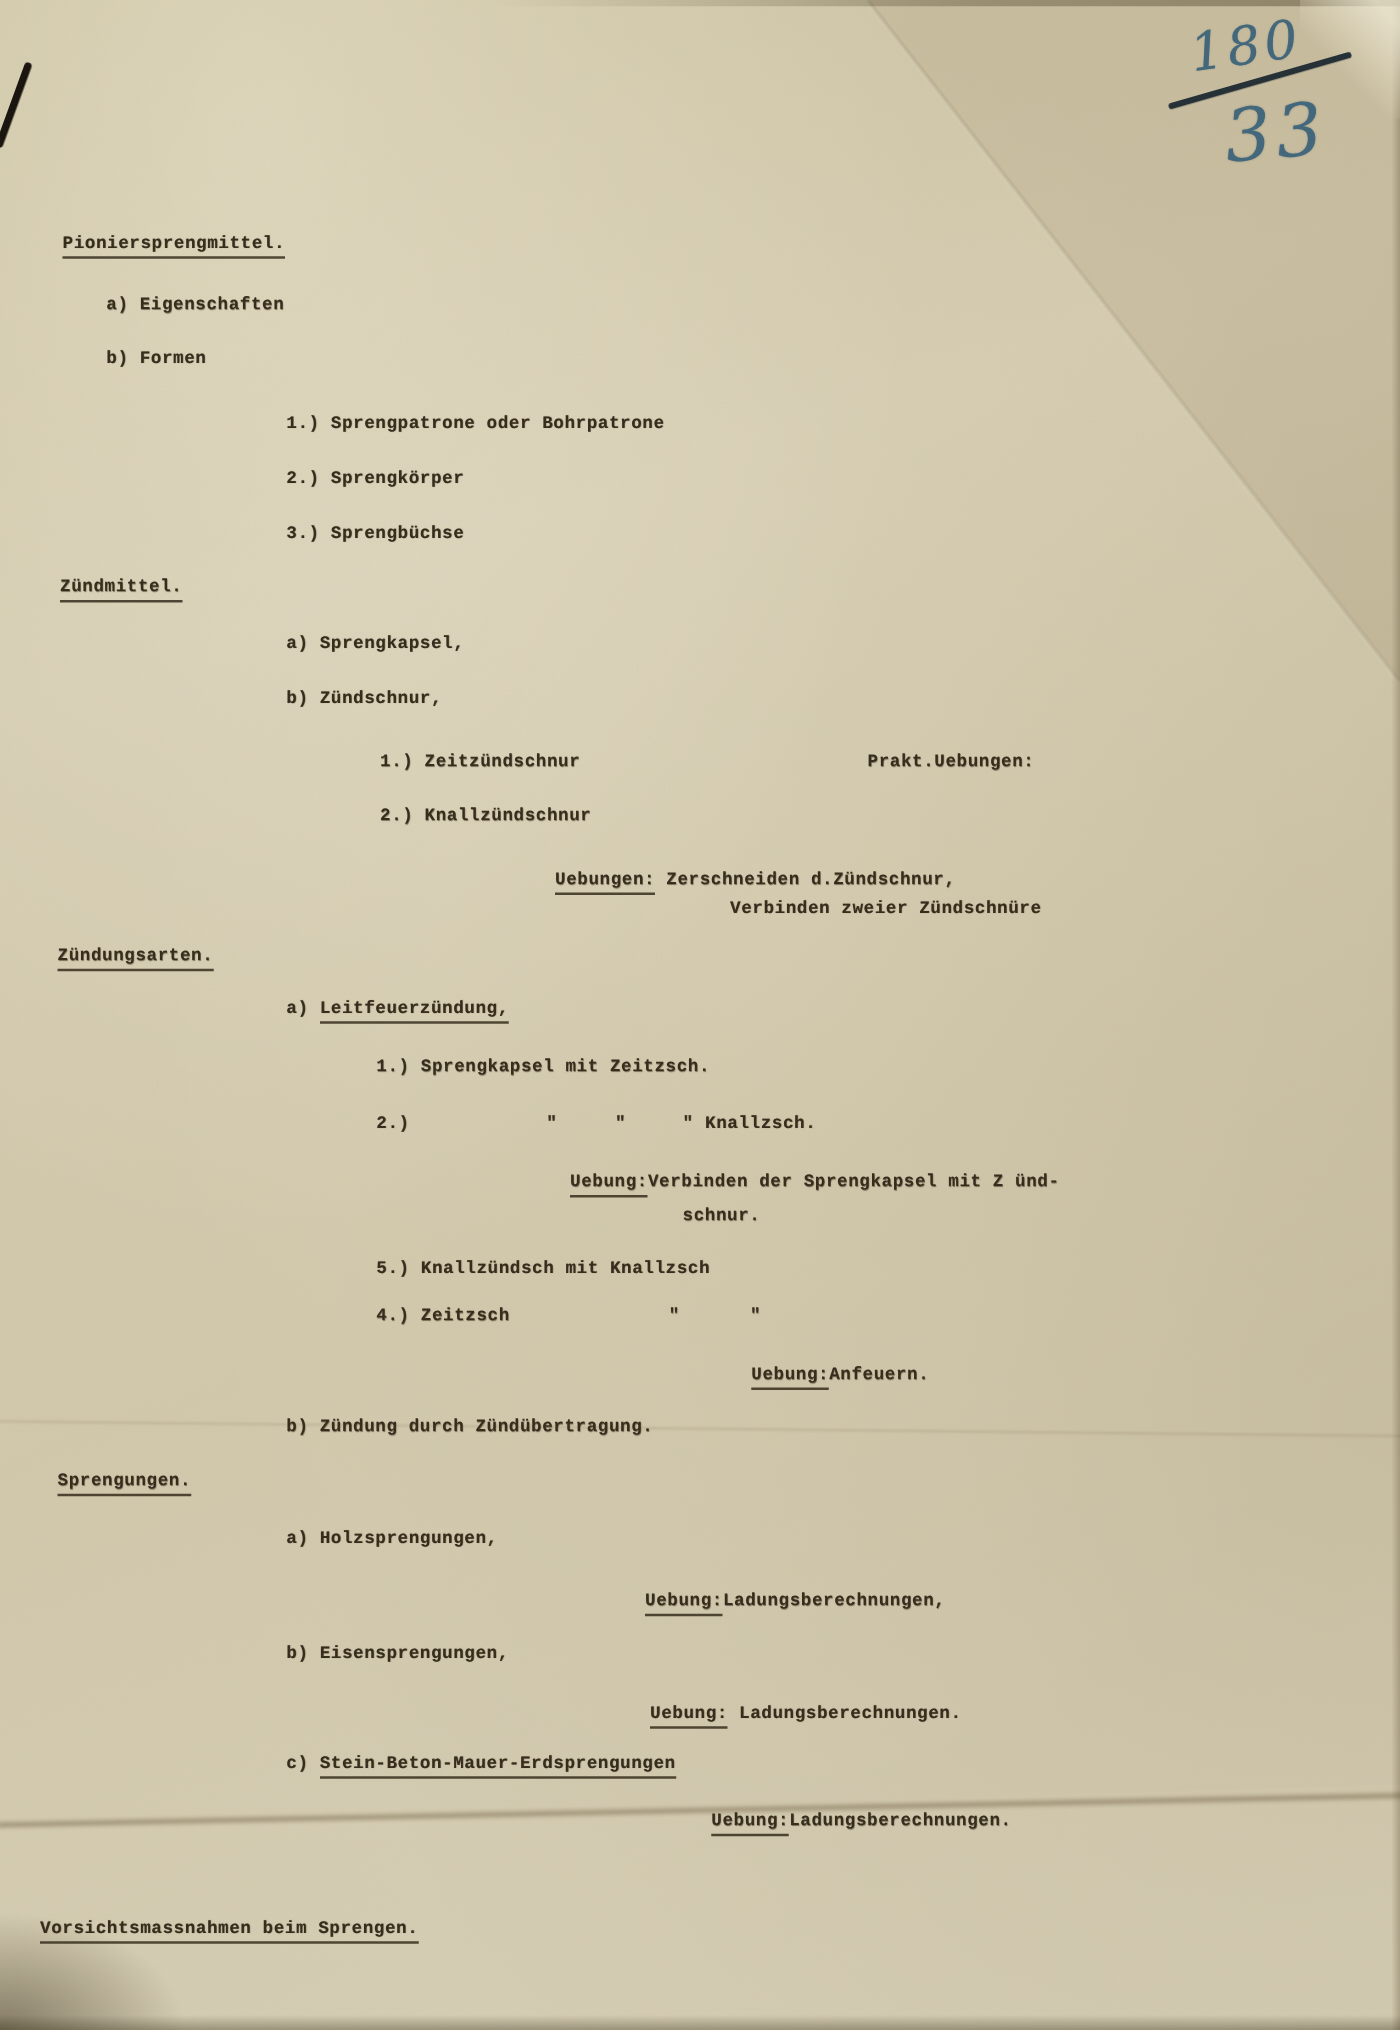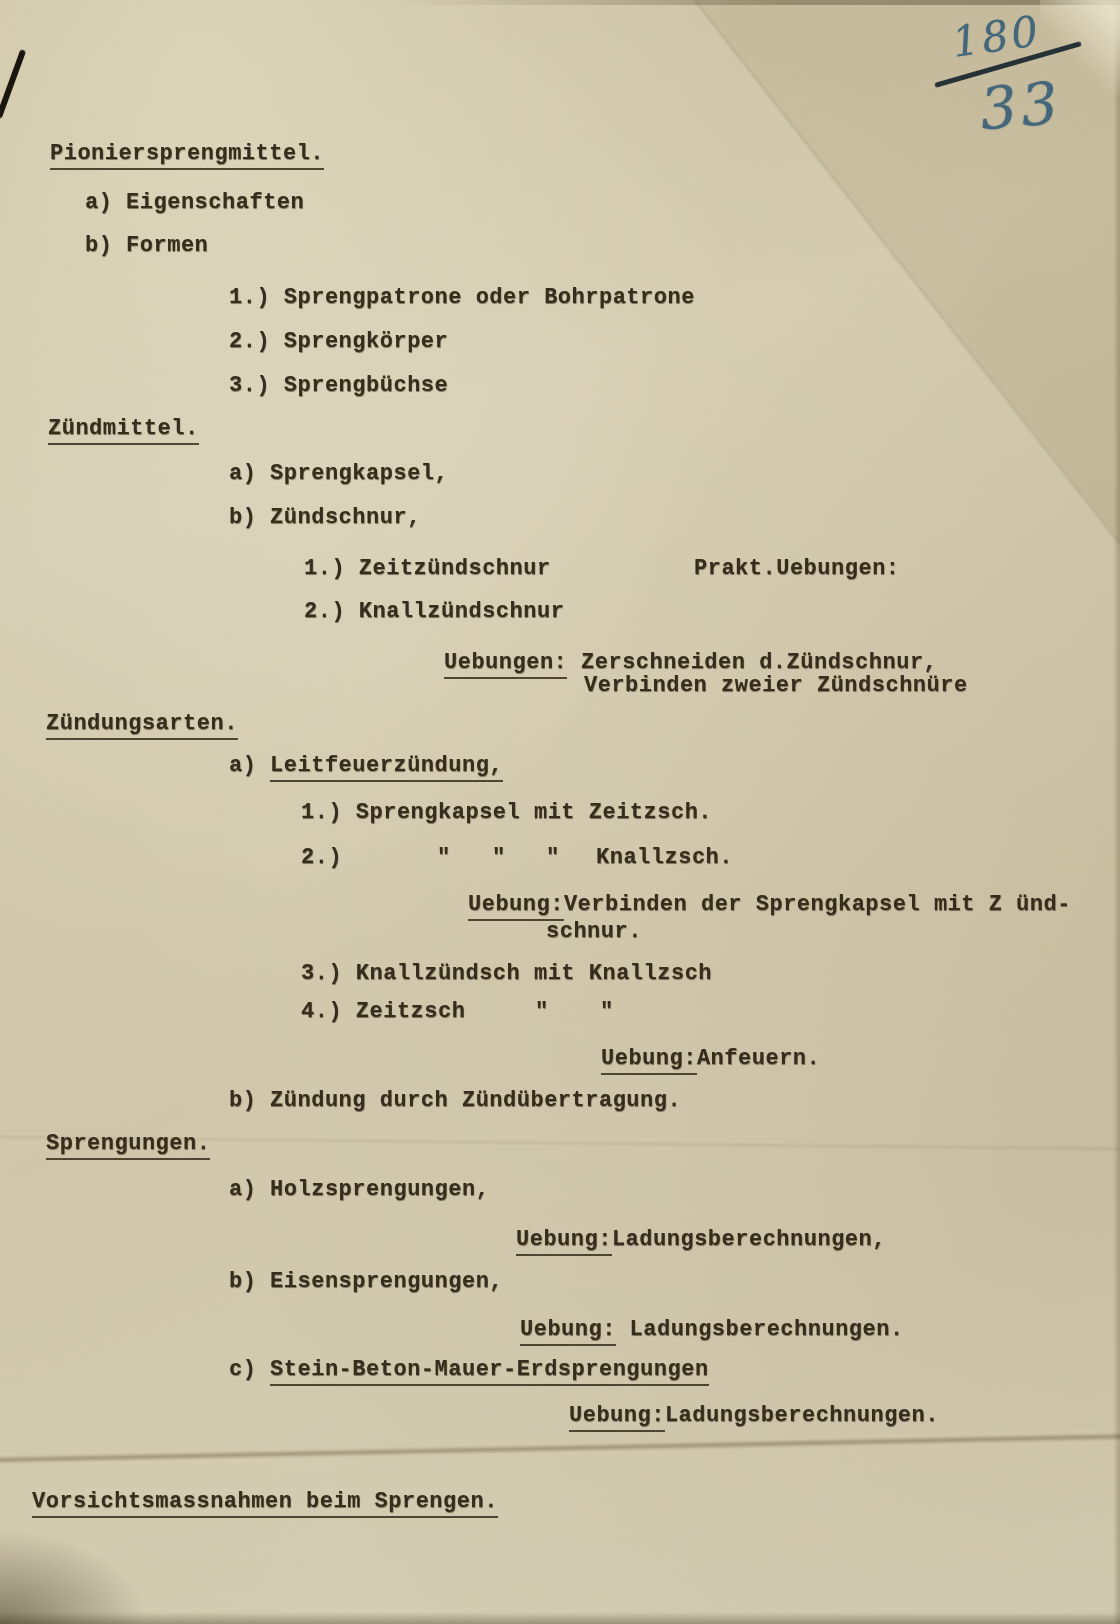--- a/index.html
+++ b/index.html
@@ -75,25 +75,26 @@
   }
   .title {
     position: absolute; left: 368px; top: 74px;
     font-size: 22px; font-weight: bold; letter-spacing: 0.5px;
     color: var(--ink, #342a1a);
     text-shadow: 0.4px 0.6px 0.7px rgba(50,38,20,0.55);
     white-space: pre;
   }
   .tline {
     position: absolute;
-    font-size: 22px; font-weight: bold; letter-spacing: 0.5px;
+    font-size: 14px; font-weight: bold; letter-spacing: 0.5px;
     line-height: 26px;
     color: var(--ink, #342a1a);
     text-shadow: 0.4px 0.6px 0.7px rgba(50,38,20,0.55);
     white-space: pre;
+    margin-top: 41px;
   }
   .u { border-bottom: 2.5px solid rgba(52,42,26,0.85); padding-bottom: 2px; }
   .hand-180 {
     position: absolute; left: 952px; top: 12px;
     font-family: "DejaVu Serif", serif; font-style: italic;
     font-size: 42px; letter-spacing: 3px;
     color: var(--blue, #44687c);
     transform: rotate(-8deg);
     text-shadow: 0 0 1px rgba(60,95,115,0.6);
   }
@@ -150,24 +151,24 @@
       <div class="tline" style="left: 304px; top: 599px;"><span>2.) Knallzündschnur</span></div>
       <div class="tline" style="left: 444px; top: 650px;"><span class="u">Uebungen:</span><span> Zerschneiden d.Zündschnur,</span></div>
       <div class="tline" style="left: 584px; top: 673px;"><span>Verbinden zweier Zündschnüre</span></div>
       <div class="tline" style="left: 46px; top: 711px;"><span class="u">Zündungsarten.</span></div>
       <div class="tline" style="left: 229px; top: 753px;"><span>a) </span><span class="u">Leitfeuerzündung,</span></div>
       <div class="tline" style="left: 301px; top: 800px;"><span>1.) Sprengkapsel mit Zeitzsch.</span></div>
       <div class="tline" style="left: 301px; top: 845px;"><span>2.)</span></div>
       <div class="tline" style="left: 437px; top: 845px;"><span>"</span></div>
       <div class="tline" style="left: 492px; top: 845px;"><span>"</span></div>
       <div class="tline" style="left: 546px; top: 845px;"><span>"</span></div>
-      <div class="tline" style="left: 596px; top: 845px;"><span>Knallzsch.</span></div>
-      <div class="tline" style="left: 468px; top: 892px;"><span class="u">Uebung:</span><span>Verbinden der Sprengkapsel mit Z ünd-</span></div>
+      <div class="tline" style="left: 564px; top: 845px;"><span>Knallzsch.</span></div>
+      <div class="tline" style="left: 456px; top: 892px;"><span class="u">Uebung:</span><span>Verbinden der Sprengkapsel mit Z ünd-</span></div>
       <div class="tline" style="left: 546px; top: 919px;"><span>schnur.</span></div>
-      <div class="tline" style="left: 301px; top: 961px;"><span>3.) Knallzündsch mit Knallzsch</span></div>
+      <div class="tline" style="left: 301px; top: 961px;"><span>5.) Knallzündsch mit Knallzsch</span></div>
       <div class="tline" style="left: 301px; top: 999px;"><span>4.) Zeitzsch</span></div>
       <div class="tline" style="left: 535px; top: 999px;"><span>"</span></div>
       <div class="tline" style="left: 600px; top: 999px;"><span>"</span></div>
       <div class="tline" style="left: 601px; top: 1046px;"><span class="u">Uebung:</span><span>Anfeuern.</span></div>
       <div class="tline" style="left: 229px; top: 1088px;"><span>b) Zündung durch Zündübertragung.</span></div>
       <div class="tline" style="left: 46px; top: 1131px;"><span class="u">Sprengungen.</span></div>
       <div class="tline" style="left: 229px; top: 1177px;"><span>a) Holzsprengungen,</span></div>
       <div class="tline" style="left: 516px; top: 1227px;"><span class="u">Uebung:</span><span>Ladungsberechnungen,</span></div>
       <div class="tline" style="left: 229px; top: 1269px;"><span>b) Eisensprengungen,</span></div>
       <div class="tline" style="left: 520px; top: 1317px;"><span class="u">Uebung:</span><span> Ladungsberechnungen.</span></div>

